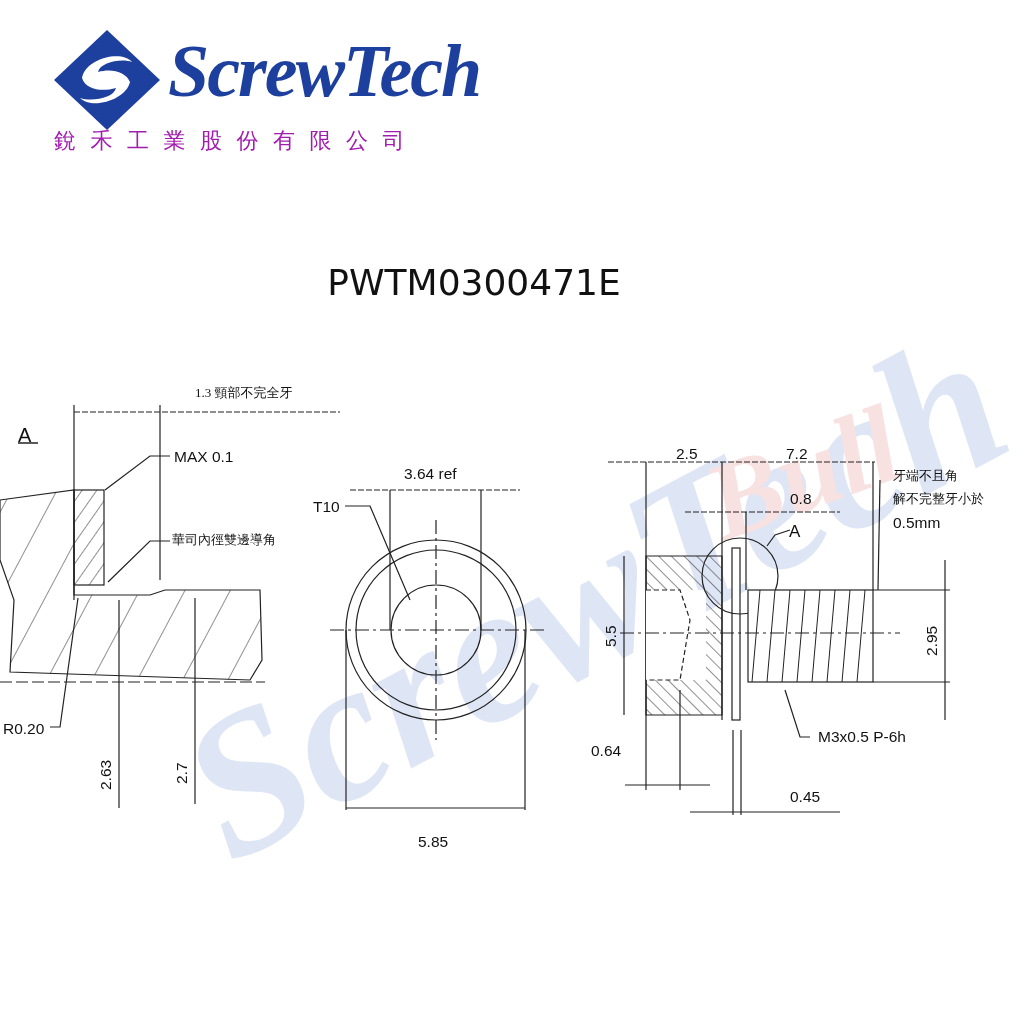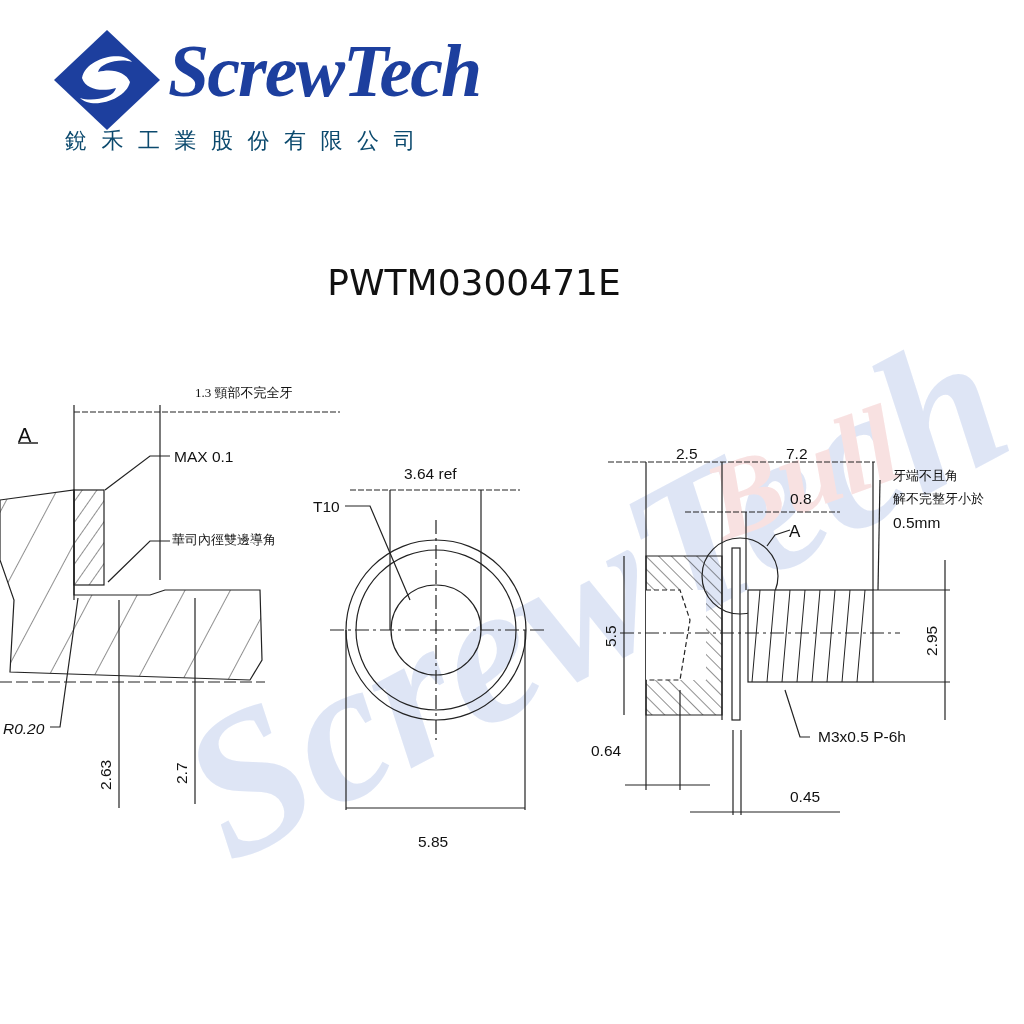--- a/index.html
+++ b/index.html
@@ -1,21 +1,21 @@
 <!DOCTYPE html>
 <html><head>
 <meta charset="utf-8">
 <style>
   html, body { margin: 0; padding: 0; background: #ffffff; }
   body { width: 1024px; height: 1024px; position: relative; overflow: hidden;
          font-family: "Liberation Sans", "DejaVu Sans", sans-serif; color: #111; }
   .logo { position: absolute; left: 52px; top: 26px; width: 420px; height: 160px; }
   .logo-word { position: absolute; left: 116px; top: 8px; font-family: "Liberation Serif", serif;
                font-style: italic; font-weight: bold; font-size: 74px; color: #1d3f9e; letter-spacing: -2px; line-height: 1; }
-  .logo-cn { position: absolute; left: 13px; top: 100px; font-size: 22px; color: #0c4a6e; letter-spacing: 14.5px;
+  .logo-cn { position: absolute; left: 2px; top: 100px; font-size: 22px; color: #a21caf; letter-spacing: 14.5px;
              font-family: "DejaVu Sans", sans-serif; white-space: nowrap; }
   .logo-en { position: absolute; left: 2px; top: 130px; font-size: 22px; color: #1d3f9e; letter-spacing: 2.6px; white-space: nowrap; }
   .part-no { position: absolute; left: 0; width: 948px; top: 262px; text-align: center;
              font-size: 36px; color: #111; font-family: "DejaVu Sans", sans-serif; }
   svg.drawing { position: absolute; left: 0; top: 0; }
   .lbl { position: absolute; font-size: 15.5px; color: #111; white-space: nowrap; line-height: 1; }
   .lbl.cn { font-family: Liberation Serif, serif; font-size: 13px; }
   .rot { transform: rotate(-90deg); transform-origin: left top; }
 </style>
 </head>
@@ -125,21 +125,21 @@
     <line x1="690" y1="812" x2="840" y2="812"></line>
     <polyline points="810,737 800,737 785,690"></polyline>
     <polyline points="880,480 878,590"></polyline>
   </g>
 </svg>
 
 <div class="lbl" style="left:18px;top:425px;font-size:20px;">A</div>
 <div class="lbl cn" style="left:195px;top:386px;">1.3 頸部不完全牙</div>
 <div class="lbl" style="left:174px;top:449px;">MAX 0.1</div>
 <div class="lbl cn" style="left:172px;top:533px;">華司內徑雙邊導角</div>
-<div class="lbl" style="left:3px;top:721px;font-style:italic;">R0.20</div>
+<div class="lbl" style="left:3px;top:721px;">R0.20</div>
 <div class="lbl rot" style="left:98px;top:790px;">2.63</div>
 <div class="lbl rot" style="left:174px;top:784px;">2.7</div>
 
 <div class="lbl" style="left:404px;top:466px;">3.64 ref</div>
 <div class="lbl" style="left:313px;top:499px;">T10</div>
 <div class="lbl" style="left:418px;top:787px;margin-top:47px;">5.85</div>
 
 <div class="lbl" style="left:676px;top:446px;">2.5</div>
 <div class="lbl" style="left:786px;top:446px;">7.2</div>
 <div class="lbl" style="left:790px;top:491px;">0.8</div>

